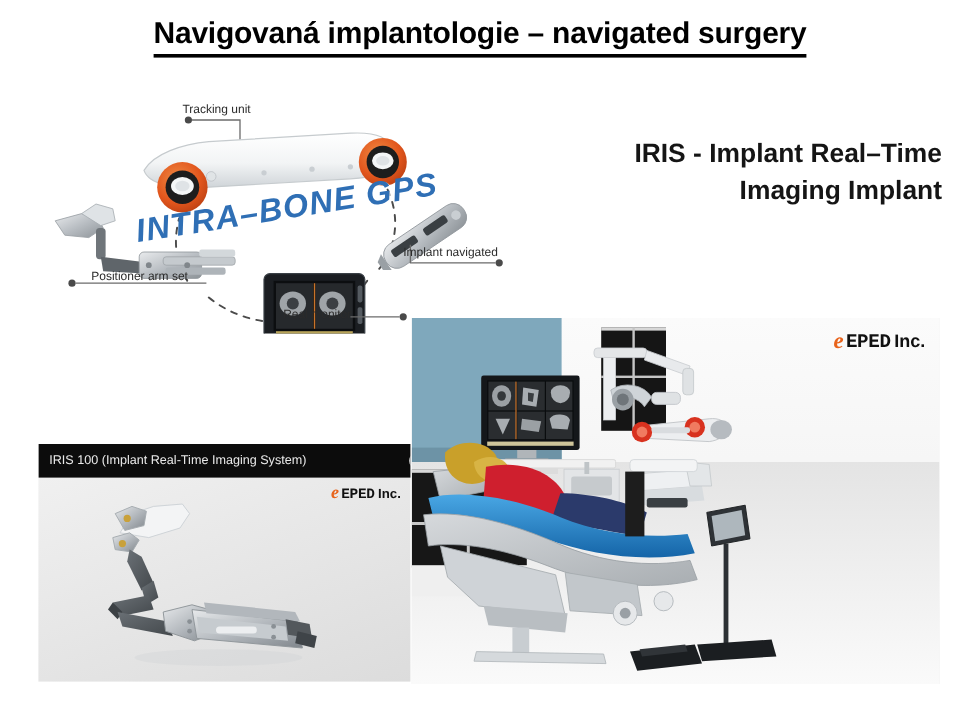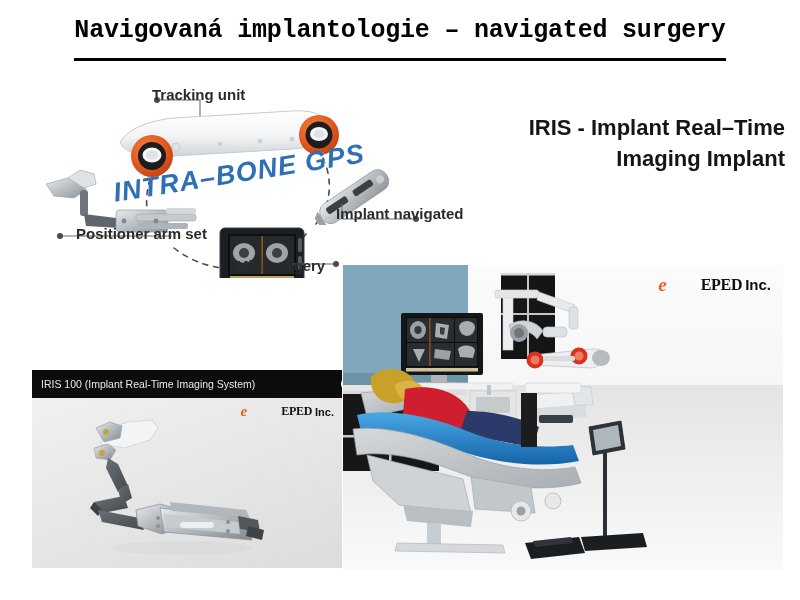--- a/index.html
+++ b/index.html
@@ -20,22 +20,21 @@
     width: 800px;
     text-align: center;
     font-size: 25px;
     font-weight: bold;
     color: #000000;
     letter-spacing: -0.2px;
   }
   #slide-title .tx {
     display: inline-block;
     border-bottom: 3px solid #000;
-    padding-bottom: 13px;
-    font-family: Liberation Mono, monospace;
+    padding-bottom: 2px;
   }
 
   
   #iris-heading {
     position: absolute;
     left: 460px; top: 112px;
     width: 325px;
     text-align: right;
     font-size: 22px;
     font-weight: bold;
@@ -49,22 +48,22 @@
   #diagram {
     position: absolute;
     left: 24px; top: 78px;
     width: 440px; height: 200px;
   }
   #diagram svg { display:block; }
 
   .diaglabel {
     position: absolute;
     font-family: "Liberation Sans", sans-serif;
-    font-size: 15px;
-    font-weight: bold;
+    font-size: 10px;
+    font-weight: normal;
     color: #2b2b2b;
     white-space: nowrap;
   }
   #lbl-tracking  { left: 128px; top: 8px; }
   #lbl-positioner{ left: 52px;  top: 147px; }
   #lbl-handpiece { left: 312px; top: 127px; }
   #lbl-monitor   { left: 212px; top: 179px; }
 
   #lbl-gps {
     position: absolute;
@@ -123,25 +122,24 @@
     position: relative;
     display: inline-block;
     font-family: "Liberation Serif", serif;
     font-style: italic;
     font-weight: bold;
     color: #e8641c;
     line-height: 1;
     margin-right: 2px;
   }
   .eped-word {
-    font-family: Liberation Serif, serif;
+    font-family: Liberation Mono, monospace;
     font-weight: bold;
     color: #111;
     letter-spacing: -0.3px;
-    margin-left: 32px;
   }
   .eped-inc {
     font-family: "Liberation Sans", sans-serif;
     font-weight: bold;
     color: #111;
     margin-left: 3px;
   }
   #panel-logo .eped-mark { font-size: 15px; }
   #panel-logo .eped-word { font-size: 12px; }
   #panel-logo .eped-inc  { font-size: 11px; }
@@ -278,21 +276,21 @@
     </g>
     <g>
       <circle cx="312" cy="186" r="3" fill="#4a4a4a"></circle>
       <path d="M309 186 H268" stroke="#6b6b6b" stroke-width="1.1" fill="none"></path>
     </g>
   </svg>
 
   <div class="diaglabel" id="lbl-tracking">Tracking unit</div>
   <div class="diaglabel" id="lbl-positioner">Positioner arm set</div>
   <div class="diaglabel" id="lbl-handpiece">Implant navigated</div>
-  <div class="diaglabel" id="lbl-monitor">Mini surgery</div>
+  <div class="diaglabel" id="lbl-monitor">Real monitor</div>
 
   <div id="lbl-gps">INTRA–BONE GPS</div>
 </div>
 
 <div id="iris100-panel">
 
   <div id="iris100-header">
     <span id="iris100-title">IRIS 100 (Implant Real-Time Imaging System)</span>
     <span id="info-icon">i</span>
   </div>

